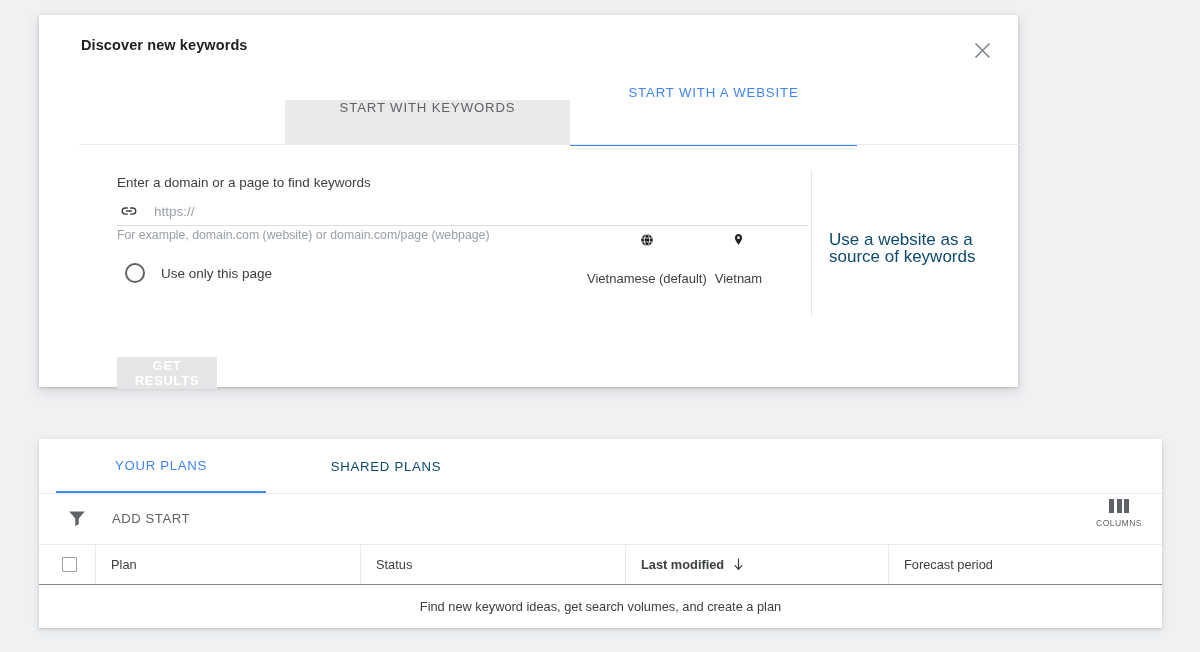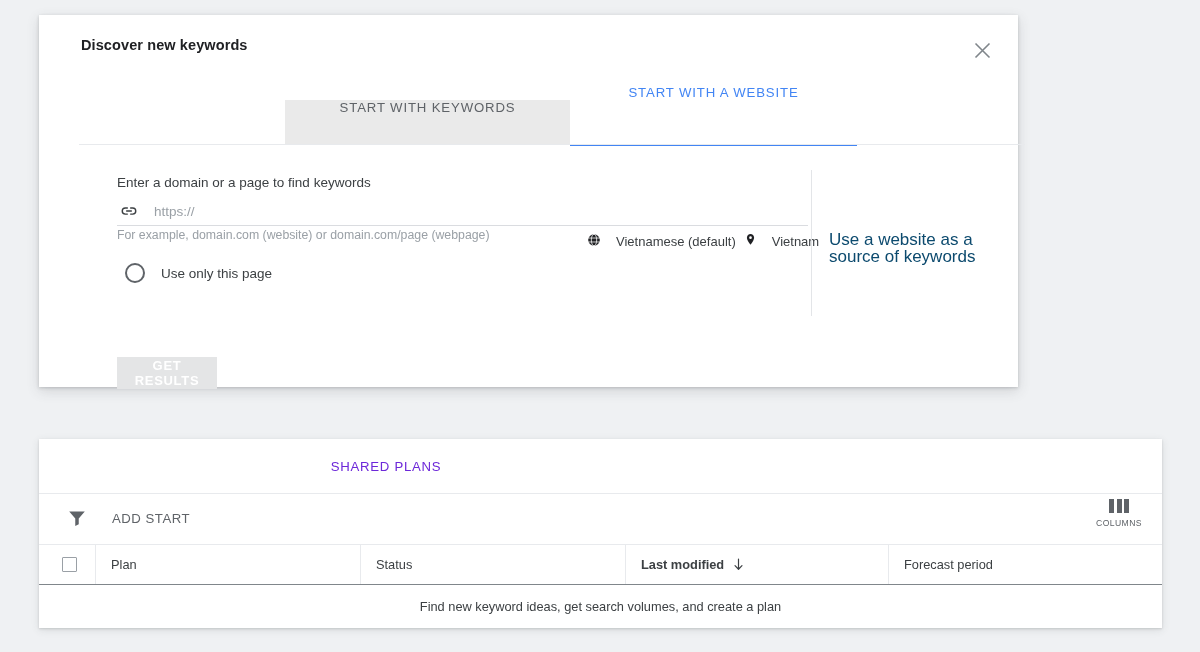--- a/index.html
+++ b/index.html
@@ -148,22 +148,23 @@
     top: 217px;
     display: flex;
     align-items: center;
     gap: 8px;
     font-size: 13px;
     color: #3c4043;
   }
   .locale-item {
     display: flex;
     align-items: center;
-    gap: 15px;
-    cursor: pointer;
+    gap: 21px;
+    cursor: pointer;
+    flex-direction: column;
   }
 
   .radio-group {
     position: absolute;
     left: 86px;
     top: 242px;
   }
   .radio-row {
     display: flex;
     align-items: center;
@@ -271,21 +272,21 @@
   }
   .ptab.a {
     left: 17px;
     width: 210px;
     color: #4285f4;
     border-bottom: 2.5px solid #4285f4;
   }
   .ptab.b {
     left: 244px;
     width: 206px;
-    color: #6d28d9;
+    color: #0c4a6e;
   }
 
   .filter-bar {
     position: absolute;
     left: 0;
     top: 54px;
     right: 0;
     height: 51px;
     border-bottom: 1px solid #e8eaed;
   }
@@ -456,20 +457,23 @@
 
   <div class="vdivider"></div>
   <div class="side-note">Use a website as a source of keywords</div>
 
   <button class="get-results">GET RESULTS</button>
 </div>
 
 <div class="plans">
 
   <div class="plans-tabbar">
+    <div class="ptab a">
+      <span>YOUR PLANS</span>
+    </div>
     <div class="ptab b">
       <span>SHARED PLANS</span>
     </div>
   </div>
 
   <div class="filter-bar">
     <span class="funnel">
       <svg width="22" height="22" viewBox="0 0 24 24" aria-hidden="true">
         <path d="M3.5 5h17l-6.6 7.6v6.1l-3.8 2.1v-8.2z" fill="#5f6368"></path>
       </svg>

